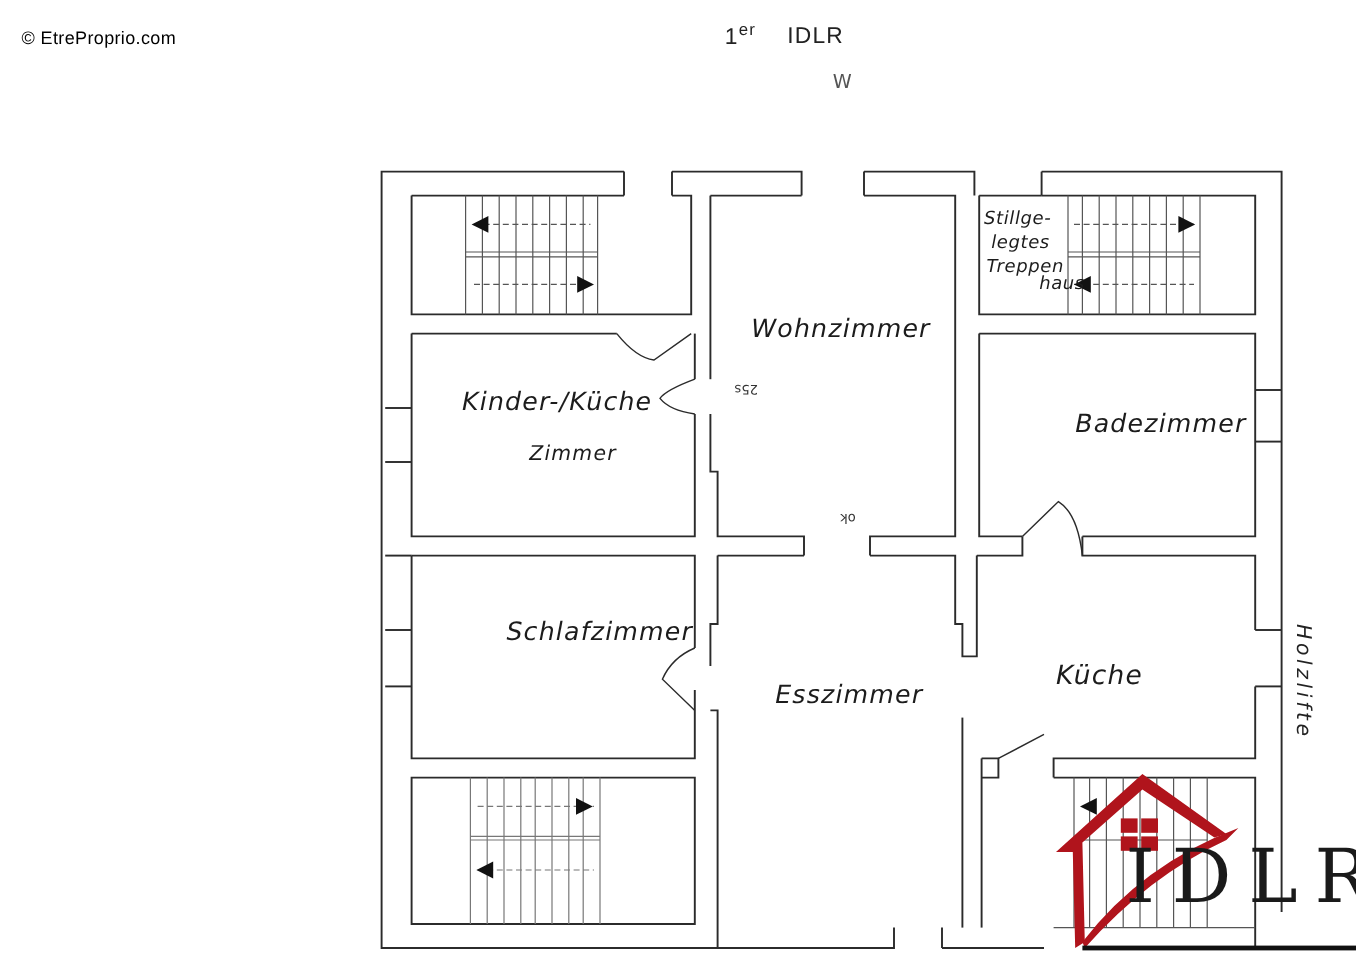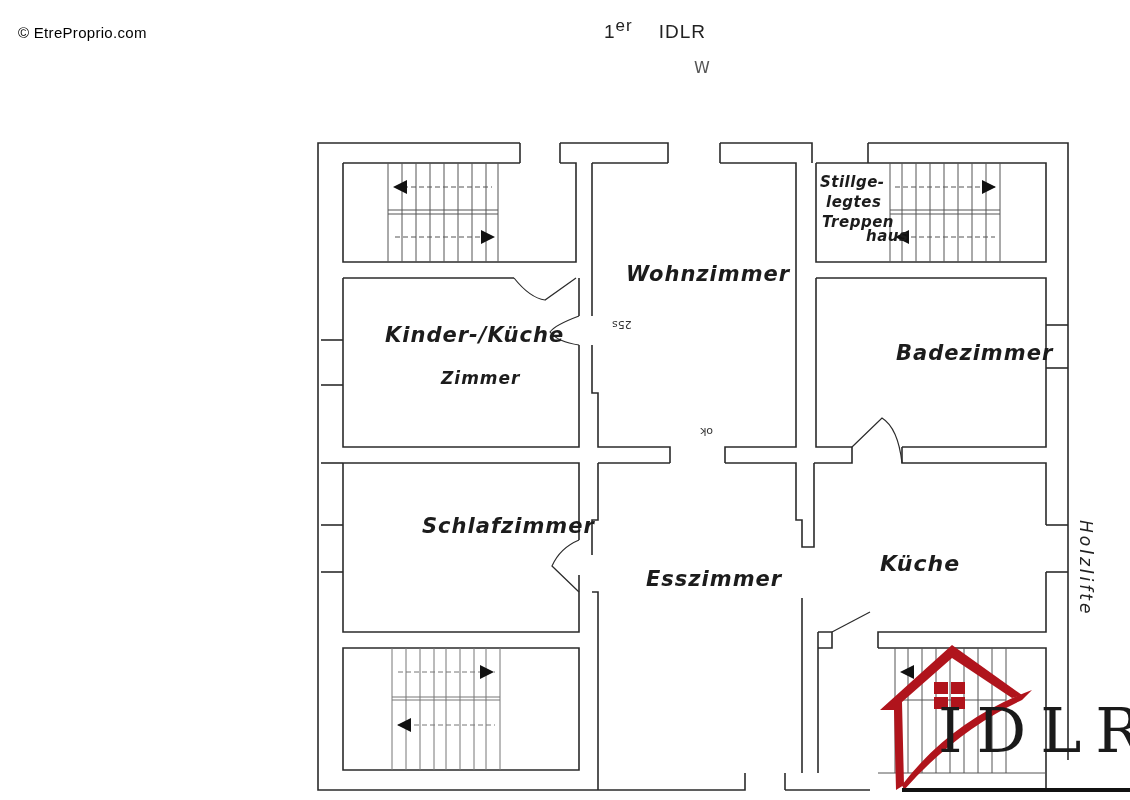--- a/index.html
+++ b/index.html
@@ -1,23 +1,23 @@
 <!DOCTYPE html>
 <html><head>
 <meta charset="utf-8">
 <style>
   html, body { margin:0; padding:0; background:#ffffff; }
   body { width:1130px; height:800px; position:relative; overflow:hidden; font-family:"DejaVu Sans", sans-serif; }
   .watermark { position:absolute; left:18px; top:24px; font-size:15px; color:#000000; font-family:"Liberation Sans", sans-serif; letter-spacing:0.3px; }
   .title { position:absolute; left:604px; top:16px; font-family:"Liberation Sans", sans-serif; color:#222; font-size:19px; letter-spacing:1px; }
-  .title sup { font-size:17px; }
+  .title sup { font-size:14px; }
   .title .etage { margin-left:26px; }
   .north { position:absolute; left:694px; top:58px; font-family:"DejaVu Sans", sans-serif; color:#555; font-size:16px; }
   svg.plan { position:absolute; left:0; top:0; }
-  .room-label { position:absolute; font-family:"DejaVu Sans", sans-serif; color:#1c1c1c; font-style:italic; font-weight:700; white-space:nowrap; letter-spacing:1px; }
+  .room-label { position:absolute; font-family:"DejaVu Sans", sans-serif; color:#1c1c1c; font-style:italic; font-weight:400; white-space:nowrap; letter-spacing:1px; }
   .vertical { position:absolute; transform:rotate(90deg); transform-origin:left top; font-family:"DejaVu Sans", sans-serif; color:#222; font-style:italic; font-size:17px; letter-spacing:3px; white-space:nowrap; }
   .small-note { position:absolute; font-family:"DejaVu Sans", sans-serif; font-size:11px; color:#333; transform:rotate(180deg); }
   .logo { position:absolute; left:872px; top:640px; width:258px; height:160px; }
   .logo-text { position:absolute; left:66px; top:54px; font-family:"DejaVu Serif", serif; font-size:62px; color:#1a1a1a; letter-spacing:14px; }
 </style>
 </head>
 <body>
 
 <div class="watermark">© EtreProprio.com</div>
 

